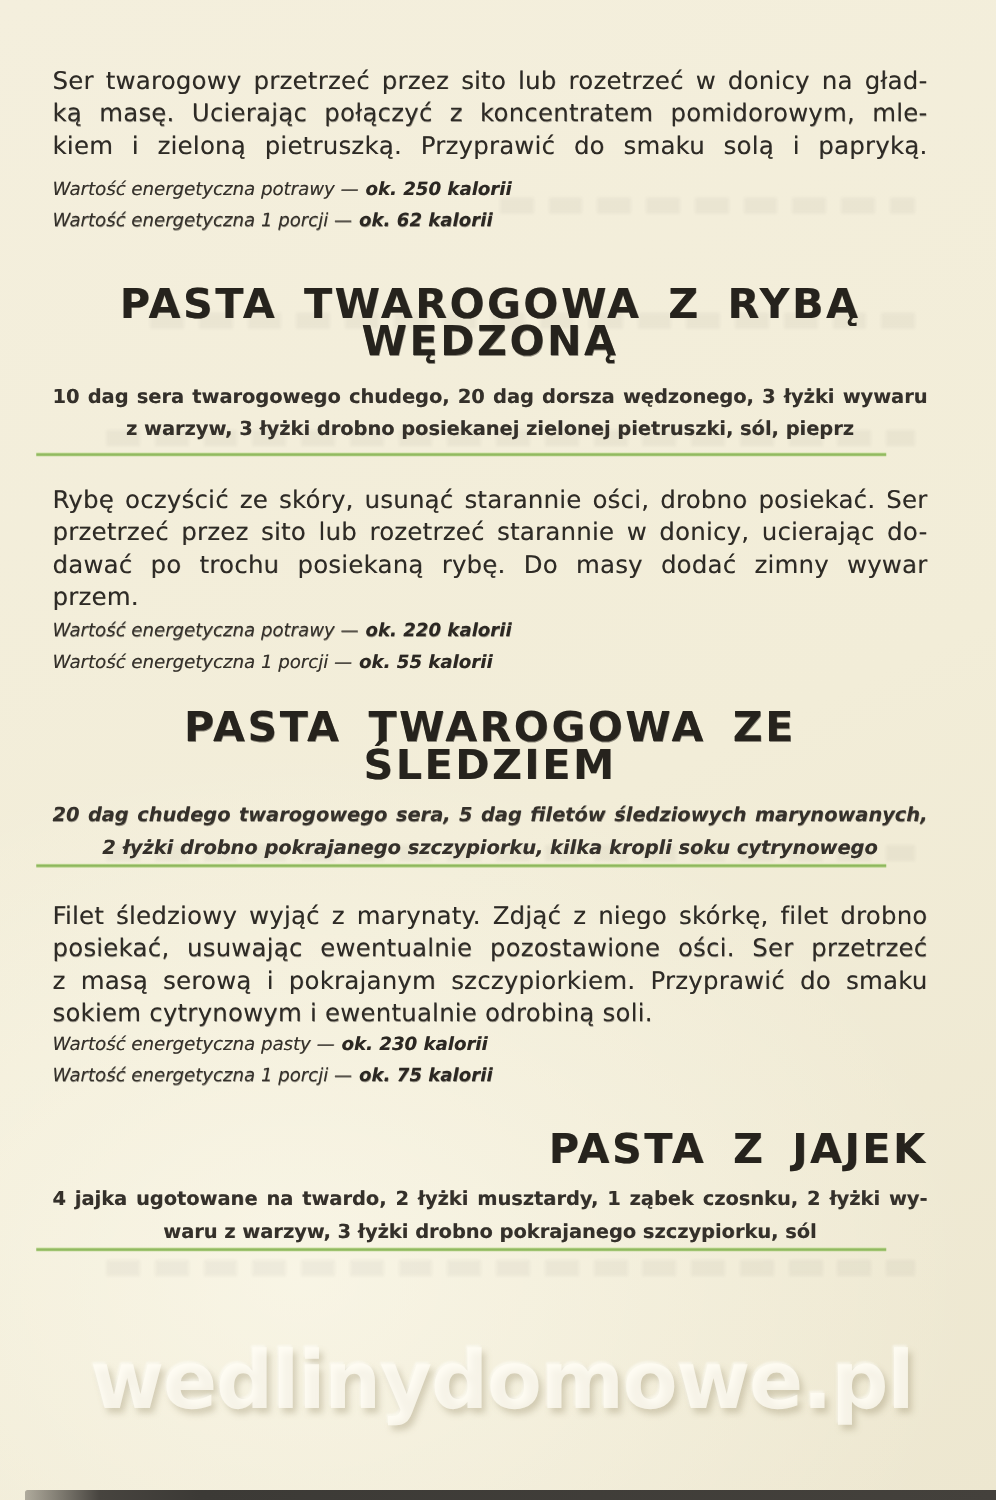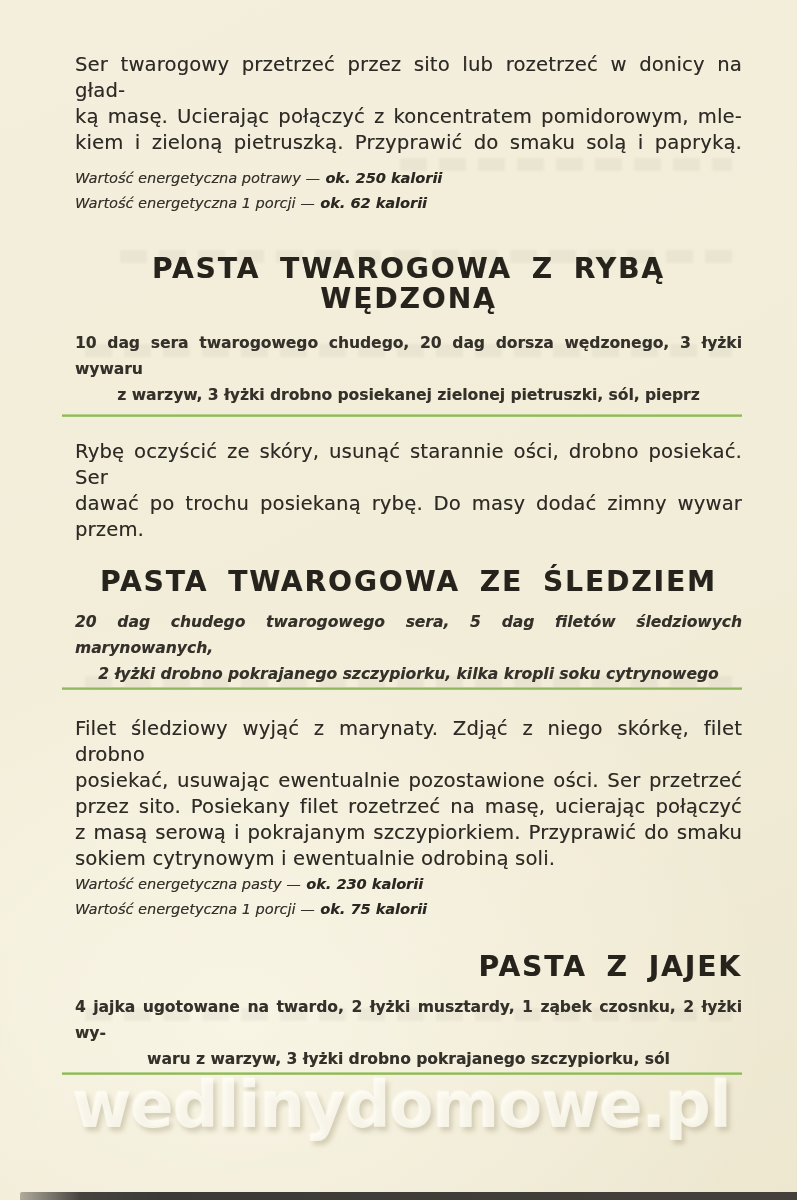--- a/index.html
+++ b/index.html
@@ -7,37 +7,37 @@
     position:relative;
     width:797px;height:1200px;
     margin:0 auto;
     background:
       radial-gradient(ellipse 900px 700px at 30% 85%, rgba(255,253,242,.55), rgba(255,253,242,0) 60%),
       linear-gradient(155deg,#f4efdd 0%,#f2edd8 55%,#ede7d0 100%);
     overflow:hidden;
     font-family:"DejaVu Sans",sans-serif;
     color:#2d2a25;
   }
-  .content{padding:0 55px 0 75px;position:relative;z-index:1;}
+  .content{padding:0 55px 0 42px;position:relative;z-index:1;}
   
   .bline{
     margin:0;font-size:19.5px;line-height:26px;letter-spacing:.2px;
     color:#2d2a25;text-shadow:.3px .3px .3px rgba(50,45,40,.45);
   }
   .just{text-align:justify;text-align-last:justify;}
   .plain{text-align:left;}
   .intro{margin-top:52px;}
   
   .energy{margin-top:10px;font-style:italic;}
   .eline{font-size:14.5px;line-height:25px;color:#34302a;text-shadow:.25px .25px .25px rgba(50,45,40,.5);}
   .elabel{font-weight:normal;}
   .evalue{font-weight:bold;margin-left:.38em;color:#2b2722;}
   
   .rtitle{
-    margin:0;text-align:center;font-size:28px;line-height:30px;font-weight:bold;
+    margin:0;text-align:center;font-size:33px;line-height:30px;font-weight:bold;
     letter-spacing:2px;word-spacing:8px;color:#26231d;
     text-shadow:.4px .4px .4px rgba(40,36,30,.5);
   }
   .t1{margin-top:38px;}
   .t2{margin-top:24px;}
   .t3{margin-top:30px;text-align:right;}
   
   .ingredients{margin-top:16px;}
   .ing2{margin-top:12px;font-style:italic;}
   .ing3{margin-top:12px;}
@@ -115,34 +115,42 @@
     </div>
 
     <h2 class="rtitle t1">PASTA TWAROGOWA Z RYBĄ WĘDZONĄ</h2>
     <div class="ingredients">
       <p class="iline ijust">10 dag sera twarogowego chudego, 20 dag dorsza wędzonego, 3 łyżki wywaru</p>
       <p class="iline icenter">z warzyw, 3 łyżki drobno posiekanej zielonej pietruszki, sól, pieprz</p>
     </div>
     <div class="rule"></div>
     <section class="body1">
       <p class="bline just">Rybę oczyścić ze skóry, usunąć starannie ości, drobno posiekać. Ser</p>
+      <p class="bline just">przetrzeć przez sito lub rozetrzeć starannie w donicy, ucierając do-</p>
       <p class="bline just">dawać po trochu posiekaną rybę. Do masy dodać zimny wywar</p>
       <p class="bline plain">przem.</p>
     </section>
+    <div class="energy energy2">
+      <div class="eline">
+        <span class="elabel">Wartość energetyczna potrawy —</span><span class="evalue">ok. 220 kalorii</span>
+      </div>
+      <div class="eline">
+        <span class="elabel">Wartość energetyczna 1 porcji —</span><span class="evalue">ok. 55 kalorii</span>
+      </div>
+    </div>
 
     <h2 class="rtitle t2">PASTA TWAROGOWA ZE ŚLEDZIEM</h2>
     <div class="ingredients ing2">
       <p class="iline ijust">20 dag chudego twarogowego sera, 5 dag filetów śledziowych marynowanych,</p>
       <p class="iline icenter">2 łyżki drobno pokrajanego szczypiorku, kilka kropli soku cytrynowego</p>
     </div>
     <div class="rule rule2"></div>
     <section class="body2">
       <p class="bline just">Filet śledziowy wyjąć z marynaty. Zdjąć z niego skórkę, filet drobno</p>
       <p class="bline just">posiekać, usuwając ewentualnie pozostawione ości. Ser przetrzeć</p>
-      <p class="bline just">przez sito. Posiekany filet rozetrzeć na masę, ucierając połączyć</p>
       <p class="bline just">z masą serową i pokrajanym szczypiorkiem. Przyprawić do smaku</p>
       <p class="bline plain">sokiem cytrynowym i ewentualnie odrobiną soli.</p>
     </section>
     <div class="energy energy3">
       <div class="eline">
         <span class="elabel">Wartość energetyczna pasty —</span><span class="evalue">ok. 230 kalorii</span>
       </div>
       <div class="eline">
         <span class="elabel">Wartość energetyczna 1 porcji —</span><span class="evalue">ok. 75 kalorii</span>
       </div>

